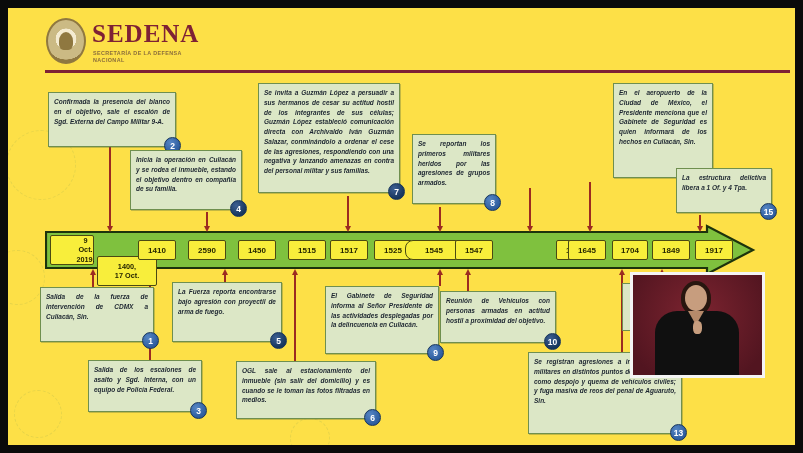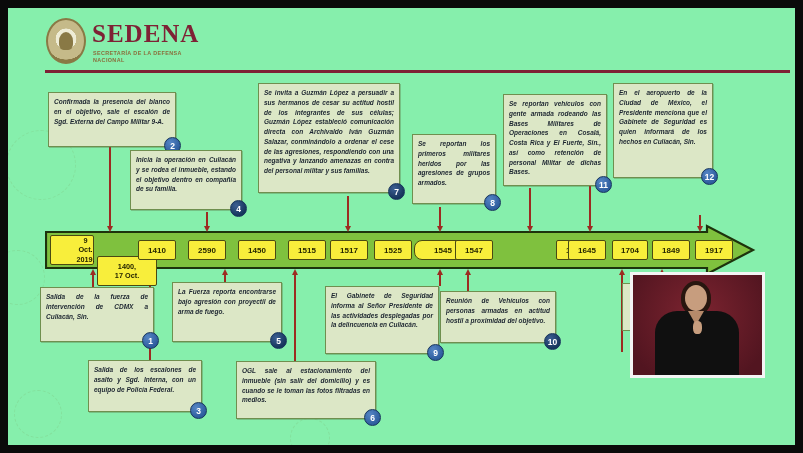--- a/index.html
+++ b/index.html
@@ -4,21 +4,21 @@
 <style>
   :root{
     --maroon:#7e2135; --line:#9c2b21; --box-bg:#dce7c6; --box-bd:#6f8f4f;
     --bar-green:#7fc13e; --bar-bd:#1d330c; --tick-yellow:#f8ee3b; --tick-bd:#4a4a12;
     --badge:#2e5d9e; --badge-dark:#17365d;
   }
   *{box-sizing:border-box;}
   html,body{margin:0;padding:0;}
   body{width:803px;height:453px;position:relative;background:#000;overflow:hidden;
        font-family:"Liberation Sans",sans-serif;}
-  .slide{position:absolute;left:0;top:0;width:803px;height:453px;background:#86efac;}
+  .slide{position:absolute;left:0;top:0;width:803px;height:453px;background:#fde047;}
   .bar-frame{position:absolute;background:#0a0a0a;z-index:50;}
   .f-top{left:0;top:0;width:803px;height:8px;}
   .f-bottom{left:0;top:445px;width:803px;height:8px;}
   .f-left{left:0;top:0;width:8px;height:453px;}
   .f-right{left:795px;top:0;width:8px;height:453px;}
 
   
   .eagle{position:absolute;left:46px;top:18px;width:40px;height:46px;border-radius:50%;
          border:2px solid #8a7340;background:radial-gradient(circle at 50% 45%, #f4ecd8 0 35%, #c9b888 36% 70%, #8a7340 71%);
          opacity:.95;}
@@ -112,21 +112,21 @@
 <div class="tick two" style="left: 50px; width: 44px; padding-left: 27px;">9 Oct.
 2019.</div>
     <div class="tick two" style="left: 97px; width: 60px; margin-top: 21px;">1400,
 17 Oct.</div>
     <div class="tick one" style="left: 138px; width: 38px;">1410</div>
     <div class="tick one" style="left: 188px; width: 38px;">2590</div>
     <div class="tick one" style="left: 238px; width: 38px;">1450</div>
     <div class="tick one" style="left: 288px; width: 38px;">1515</div>
     <div class="tick one" style="left: 330px; width: 38px;">1517</div>
     <div class="tick one" style="left: 374px; width: 38px;">1525</div>
-    <div class="tick one" style="left: 414px; width: 58px; border-radius: 8px;">1545</div>
+    <div class="tick one" style="left: 405px; width: 58px; border-radius: 8px;">1545</div>
     <div class="tick one" style="left: 455px; width: 38px;">1547</div>
     <div class="tick one" style="left: 512px; width: 38px; margin-left: 44px;">1550</div>
     <div class="tick one" style="left: 568px; width: 38px;">1645</div>
     <div class="tick one" style="left: 612px; width: 36px;">1704</div>
     <div class="tick one" style="left: 652px; width: 38px;">1849</div>
     <div class="tick one" style="left: 695px; width: 38px; text-align: center;">1917</div>
     <div class="conn" style="left: 109.2px; top: 147px; height: 79px;"></div>
     <div class="arr down" style="left: 106.5px; top: 226px;"></div>
     <div class="conn" style="left: 206.2px; top: 212px; height: 14px;"></div>
     <div class="arr down" style="left: 203.5px; top: 226px;"></div>
@@ -189,26 +189,30 @@
       <span class="badge">8</span>
     </div>
     <div class="callout" style="left: 325px; top: 286px; width: 114px; min-height: 68px;">
       <p>El Gabinete de Seguridad informa al Señor Presidente de las actividades desplegadas por la delincuencia en Culiacán.</p>
       <span class="badge">9</span>
     </div>
     <div class="callout" style="left: 440px; top: 291px; width: 116px; min-height: 52px;">
       <p>Reunión de Vehículos con personas armadas en actitud hostil a proximidad del objetivo.</p>
       <span class="badge dark">10</span>
     </div>
-    <div class="callout" style="left: 503px; top: 94px; width: 104px; min-height: 92px;">
-      <p>Se reportan vehículos con gente armada rodeando las Bases Militares de Operaciones en Cosalá, Costa Rica y El Fuerte, Sin., así como retención de personal Militar de dichas Bases.</p>
-      <span class="badge">11</span>
-    </div>
     <div class="callout" style="left: 613px; top: 83px; width: 100px; min-height: 95px;">
       <p>En el aeropuerto de la Ciudad de México, el Presidente menciona que el Gabinete de Seguridad es quien informará de los hechos en Culiacán, Sin.</p>
       <span class="badge">12</span>
+    </div>
+    <div class="callout" style="left: 528px; top: 352px; width: 154px; min-height: 82px;">
+      <p>Se registran agresiones a ins... y fuerzas militares en distintos puntos de la ciudad, así como despojo y quema de vehículos civiles; y fuga masiva de reos del penal de Aguaruto, Sin.</p>
+      <span class="badge">13</span>
+    </div>
+    <div class="callout" style="left: 676px; top: 168px; width: 96px; min-height: 45px;">
+      <p>La estructura delictiva libera a 1 Of. y 4 Tpa.</p>
+      <span class="badge">15</span>
     </div>
   </div>
 
 <div class="bar-frame f-top"></div>
 <div class="bar-frame f-bottom"></div>
 <div class="bar-frame f-left"></div>
 <div class="bar-frame f-right"></div>
 
 </body></html>

